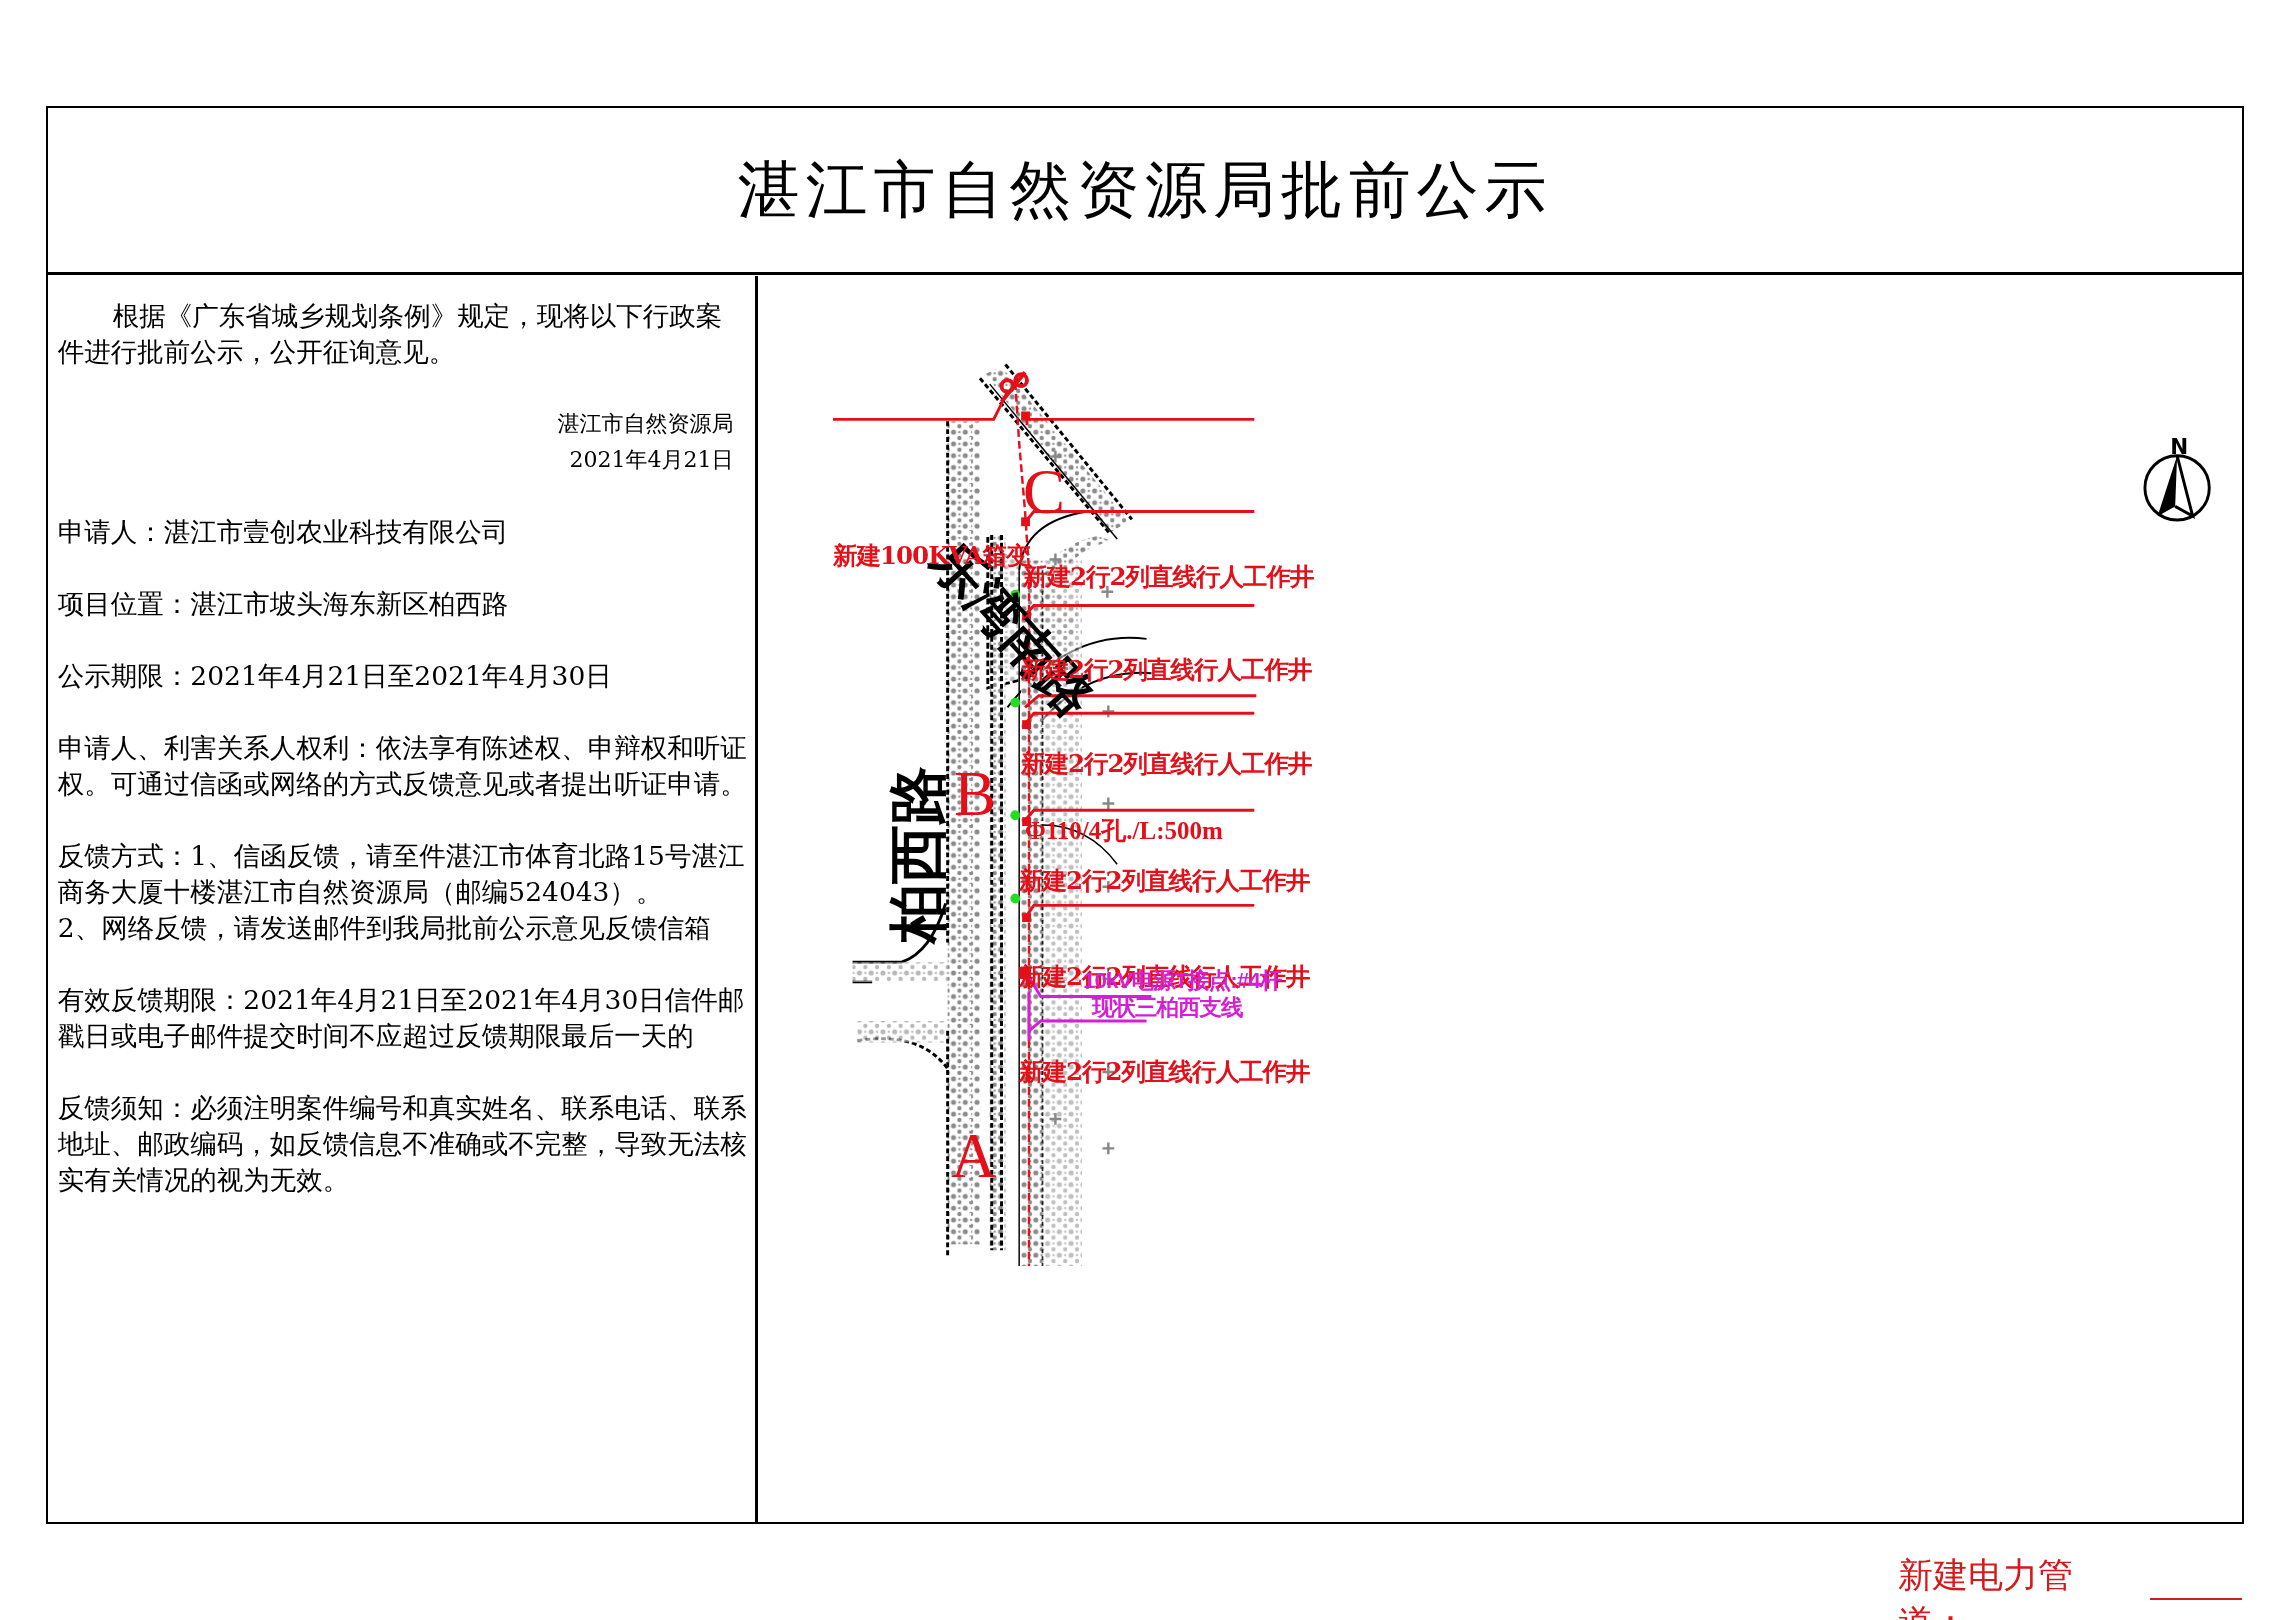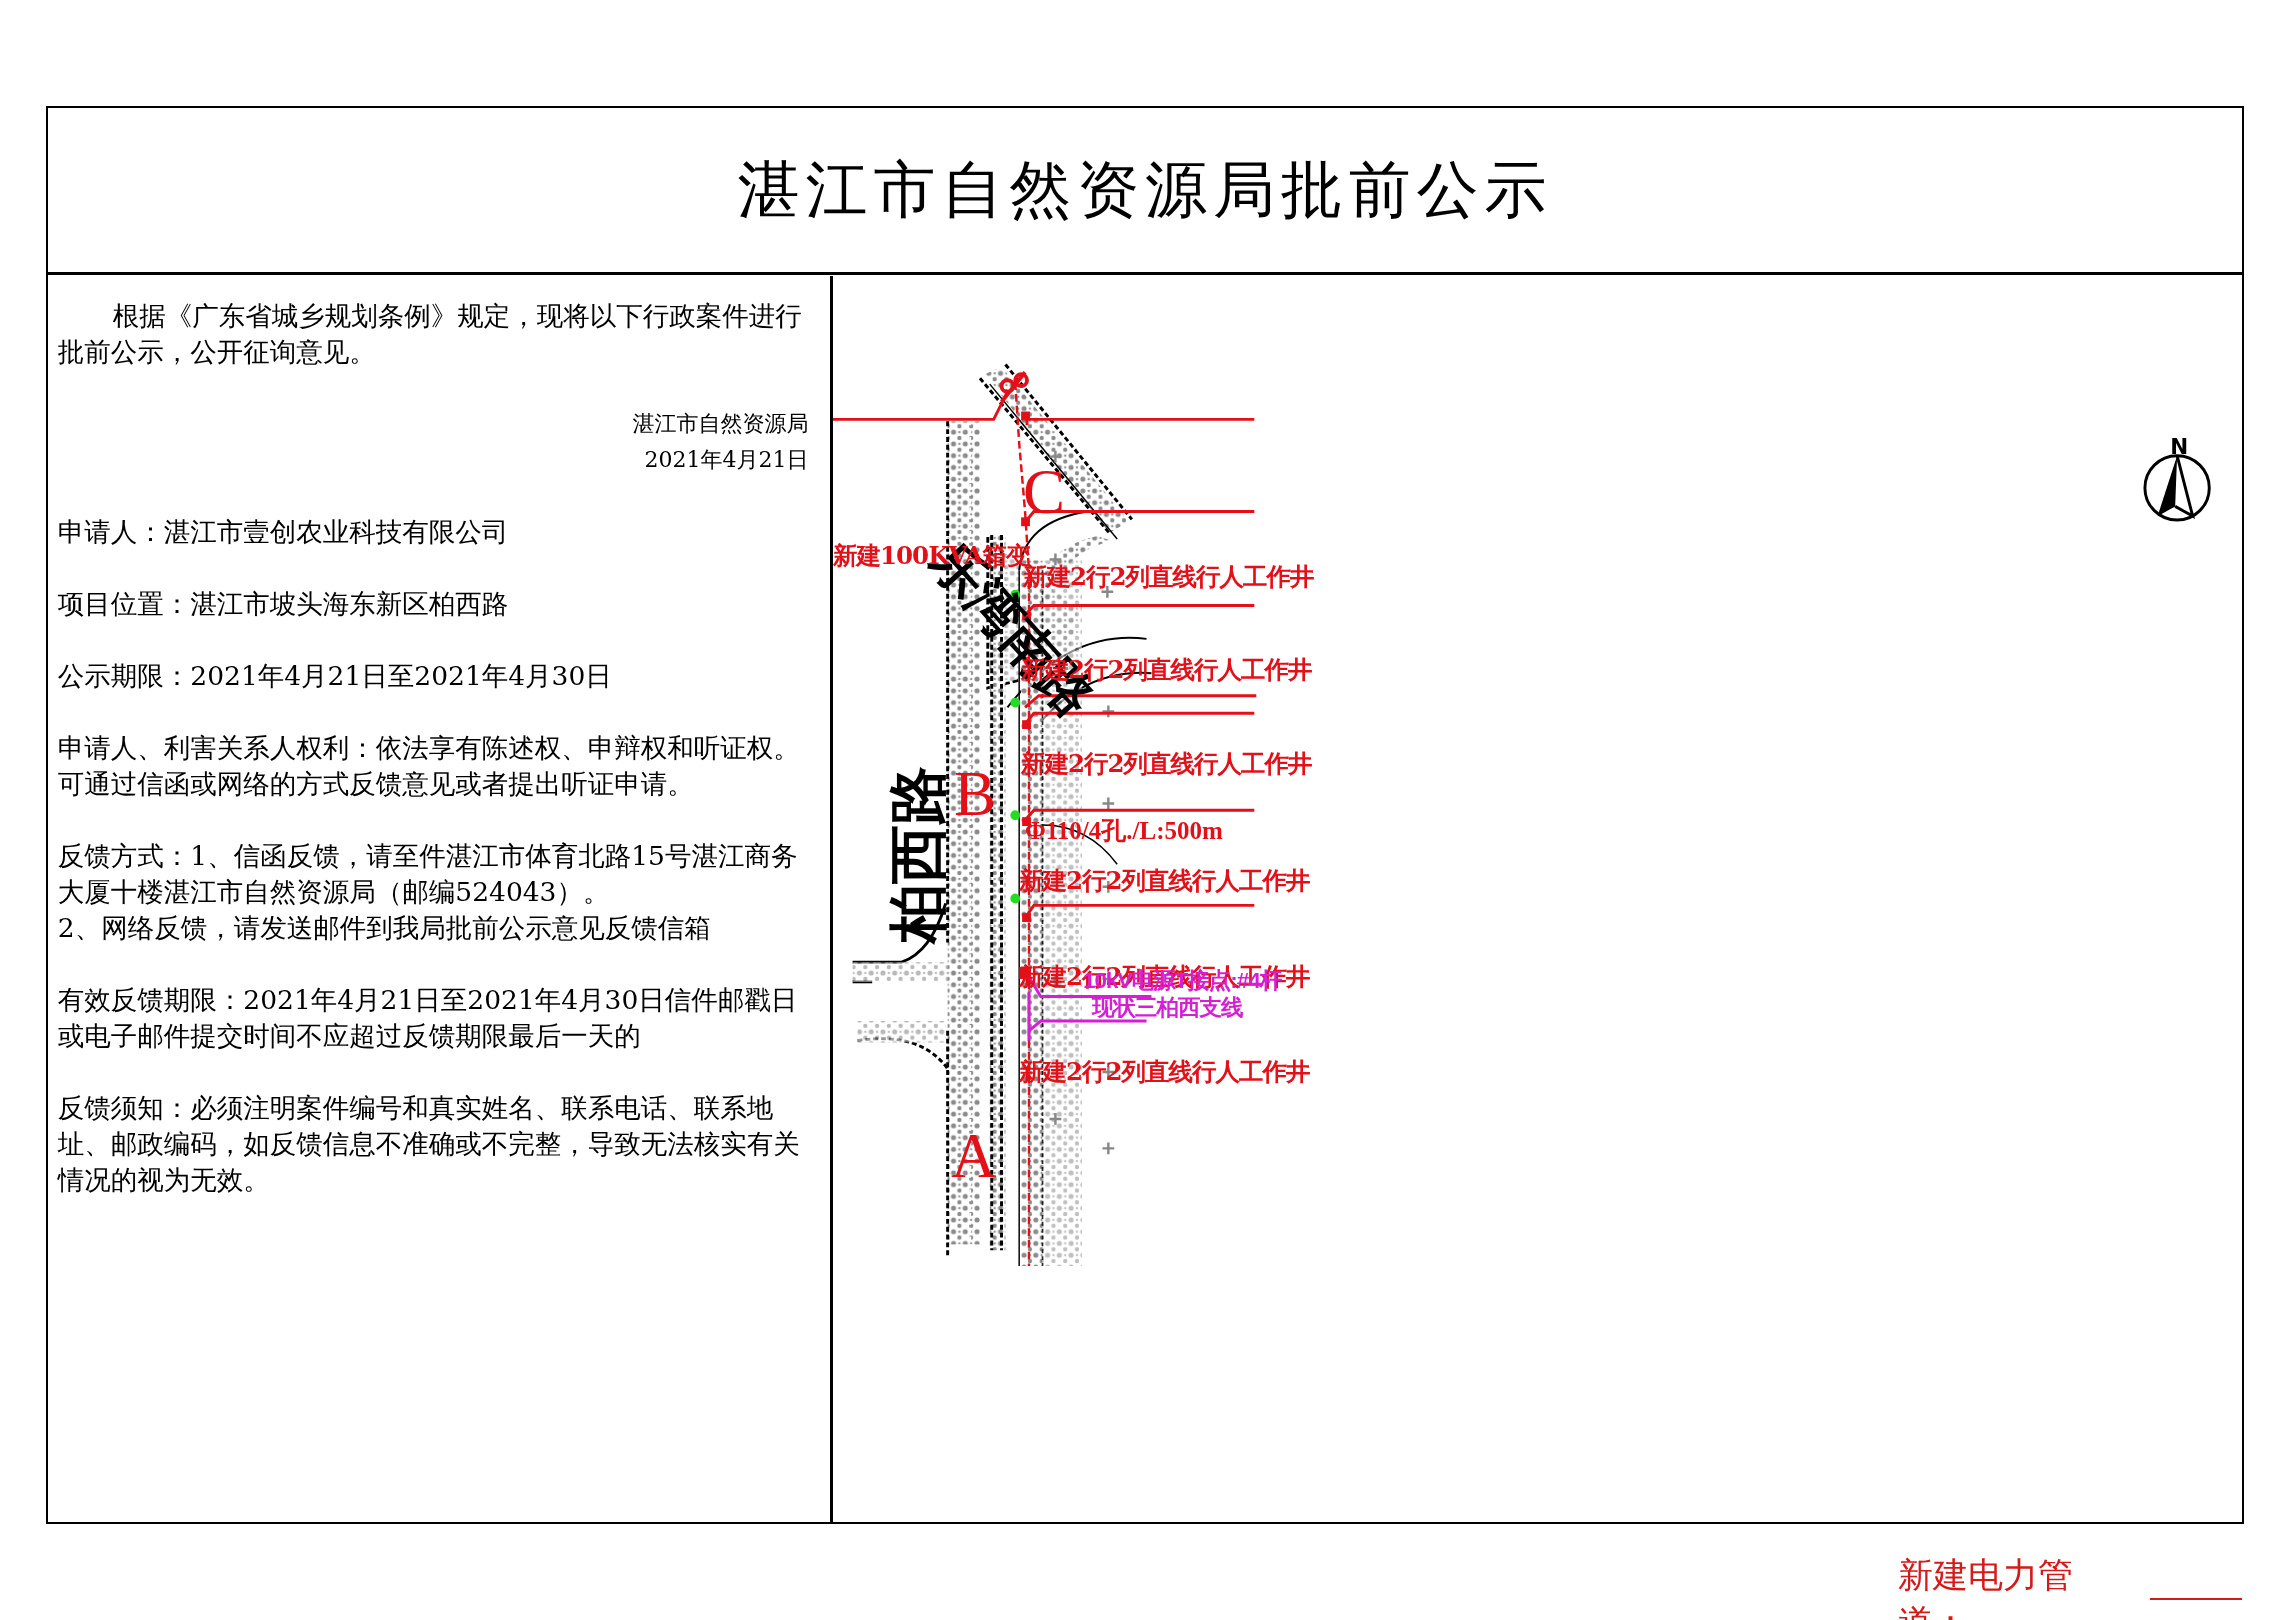--- a/index.html
+++ b/index.html
@@ -5,21 +5,21 @@
     html, body { margin: 0; padding: 0; background: #ffffff; }
     body { width: 2293px; height: 1620px; position: relative; overflow: hidden;
            font-family: "DejaVu Serif", "Liberation Serif", serif; color: #000; }
 
     .frame { position: absolute; left: 46px; top: 106px; width: 2198px; height: 1418px;
              border: 2.9px solid #000; box-sizing: border-box; }
     .title-bar { position: absolute; left: 0; top: 0; right: 0; height: 164px;
                  border-bottom: 3.9px solid #000; display: flex; align-items: center; justify-content: center; }
     .title-text { font-size: 62px; letter-spacing: 5.9px; font-family: "DejaVu Serif", serif; font-weight: normal; }
 
-    .left-panel { position: absolute; left: 0; top: 168px; width: 785px; bottom: 0;
+    .left-panel { position: absolute; left: 0; top: 168px; width: 710px; bottom: 0;
                   border-right: 3.9px solid #000; box-sizing: border-box; padding: 21.6px 7.8px 0 9.8px; }
     .para { font-size: 26.5px; line-height: 36px; margin: 0 0 36px 0; }
     .para.indent { text-indent: 55px; }
     .sign { text-align: right; padding-right: 13.7px; font-size: 22px; line-height: 36px; margin: 0 0 36px 0; }
 
     .map-panel { position: absolute; left: 785px; top: 168px; right: 0; bottom: 0; }
     .map-svg { position: absolute; left: 0; top: 0; }
 
     .red-label { position: absolute; color: #e3101a; font-size: 24.5px; font-weight: bold; white-space: nowrap;
                  font-family: "DejaVu Serif", serif; letter-spacing: -1px; }

